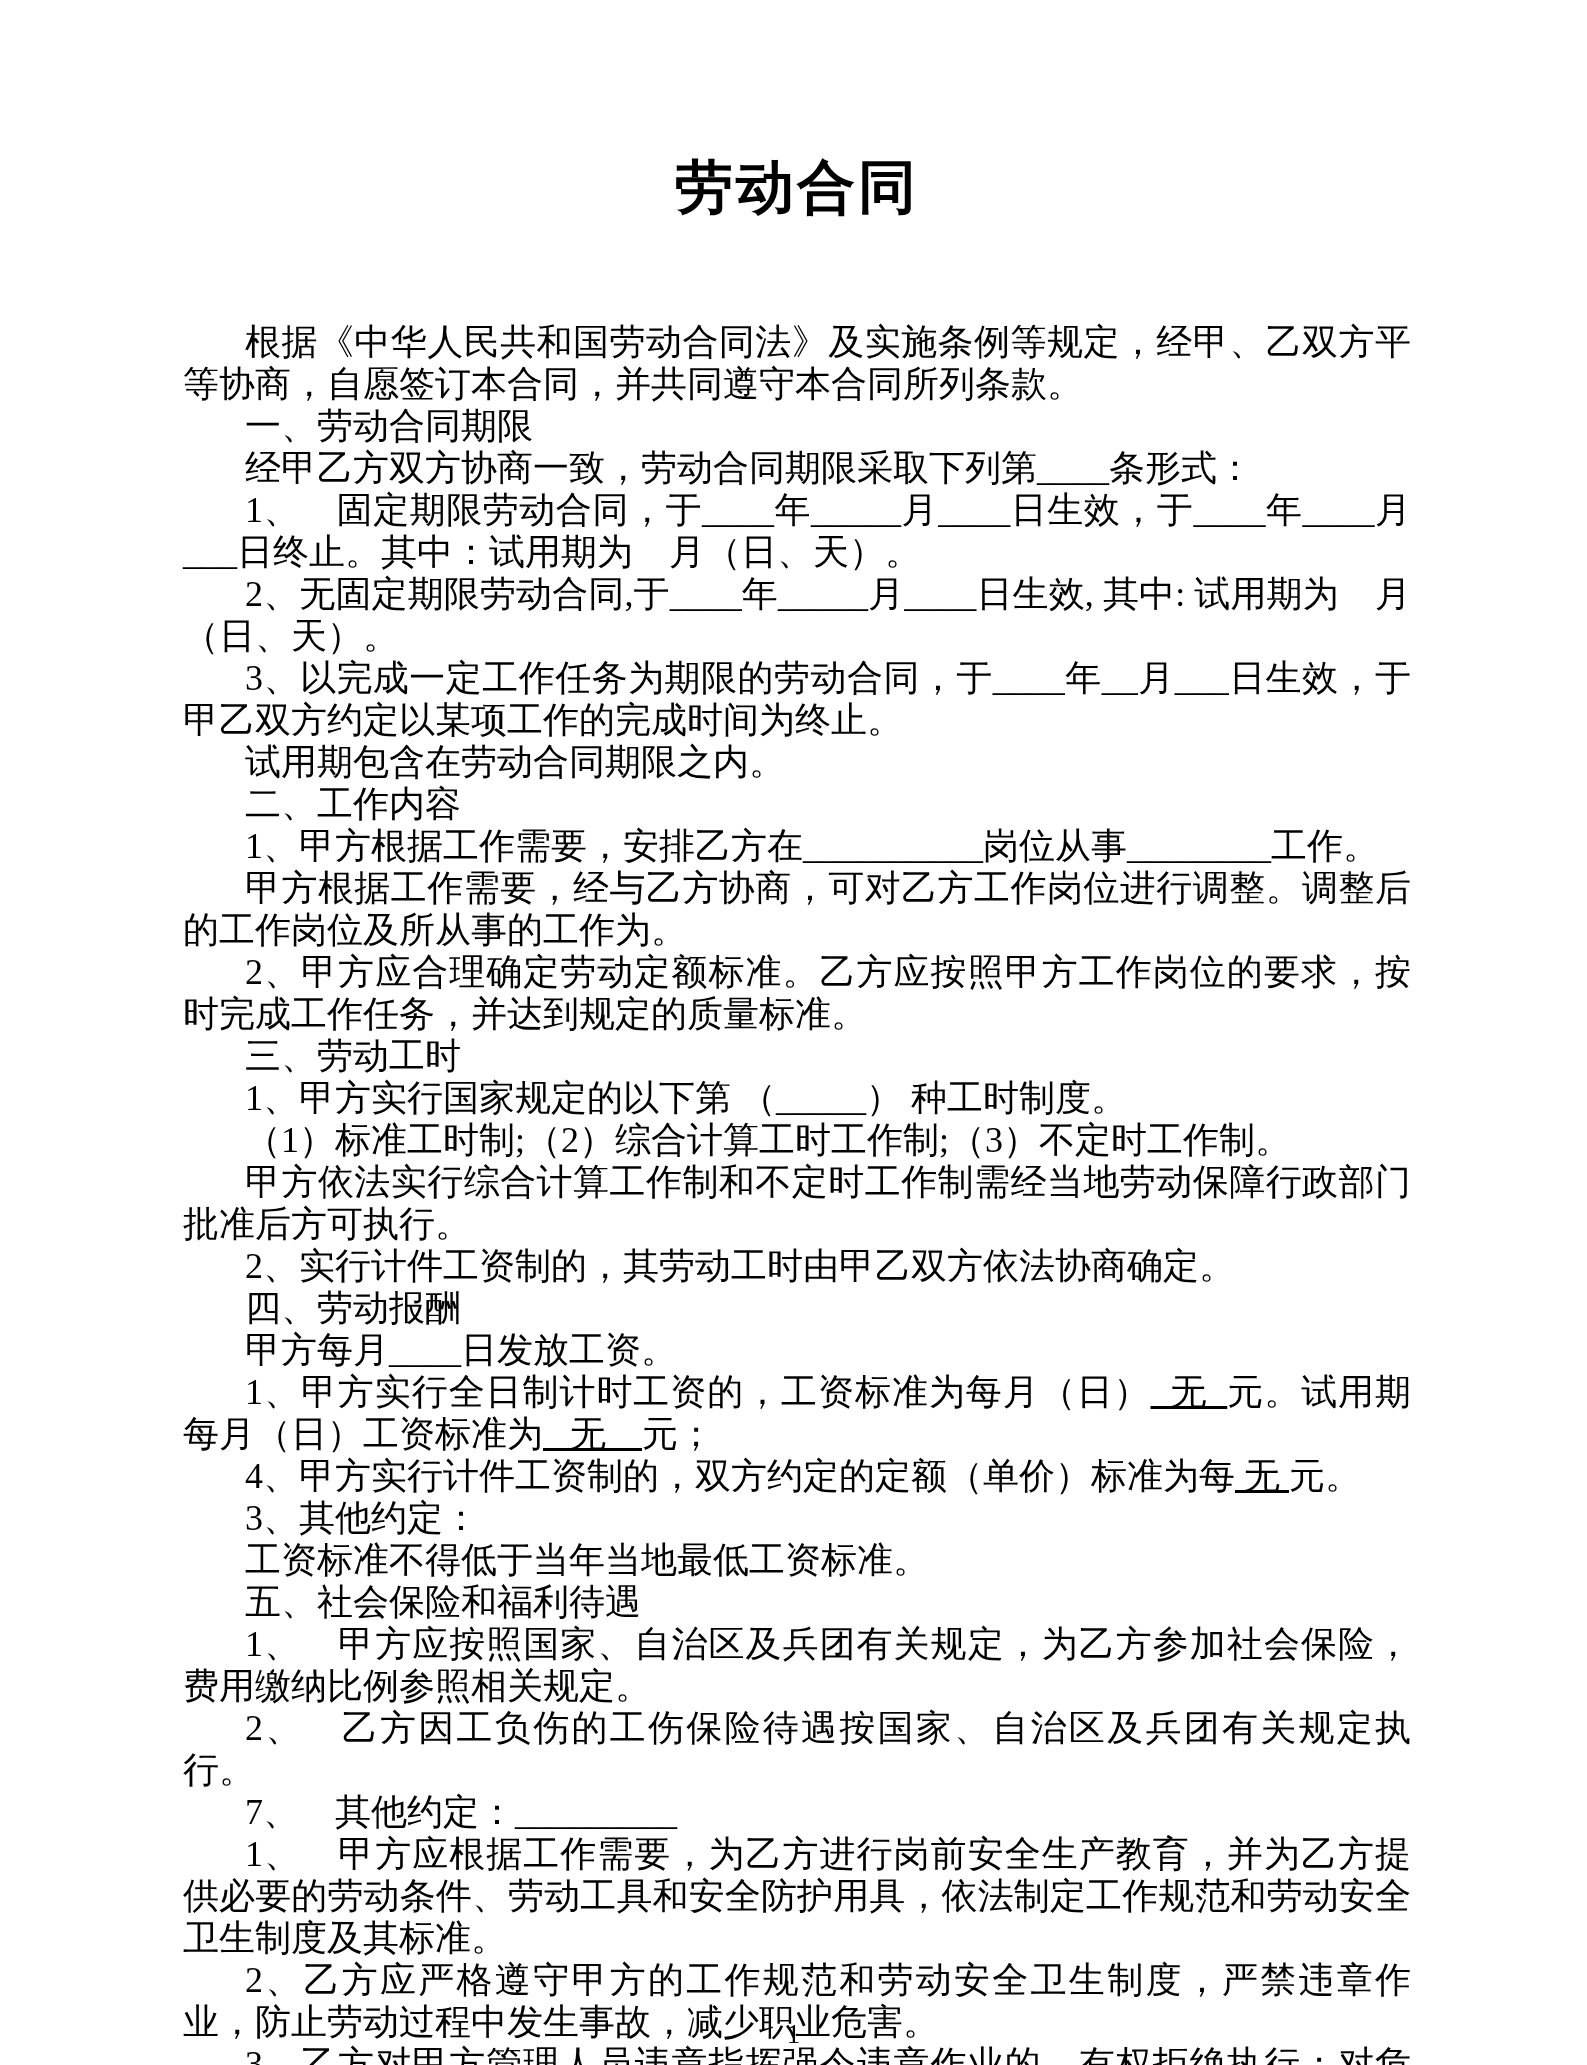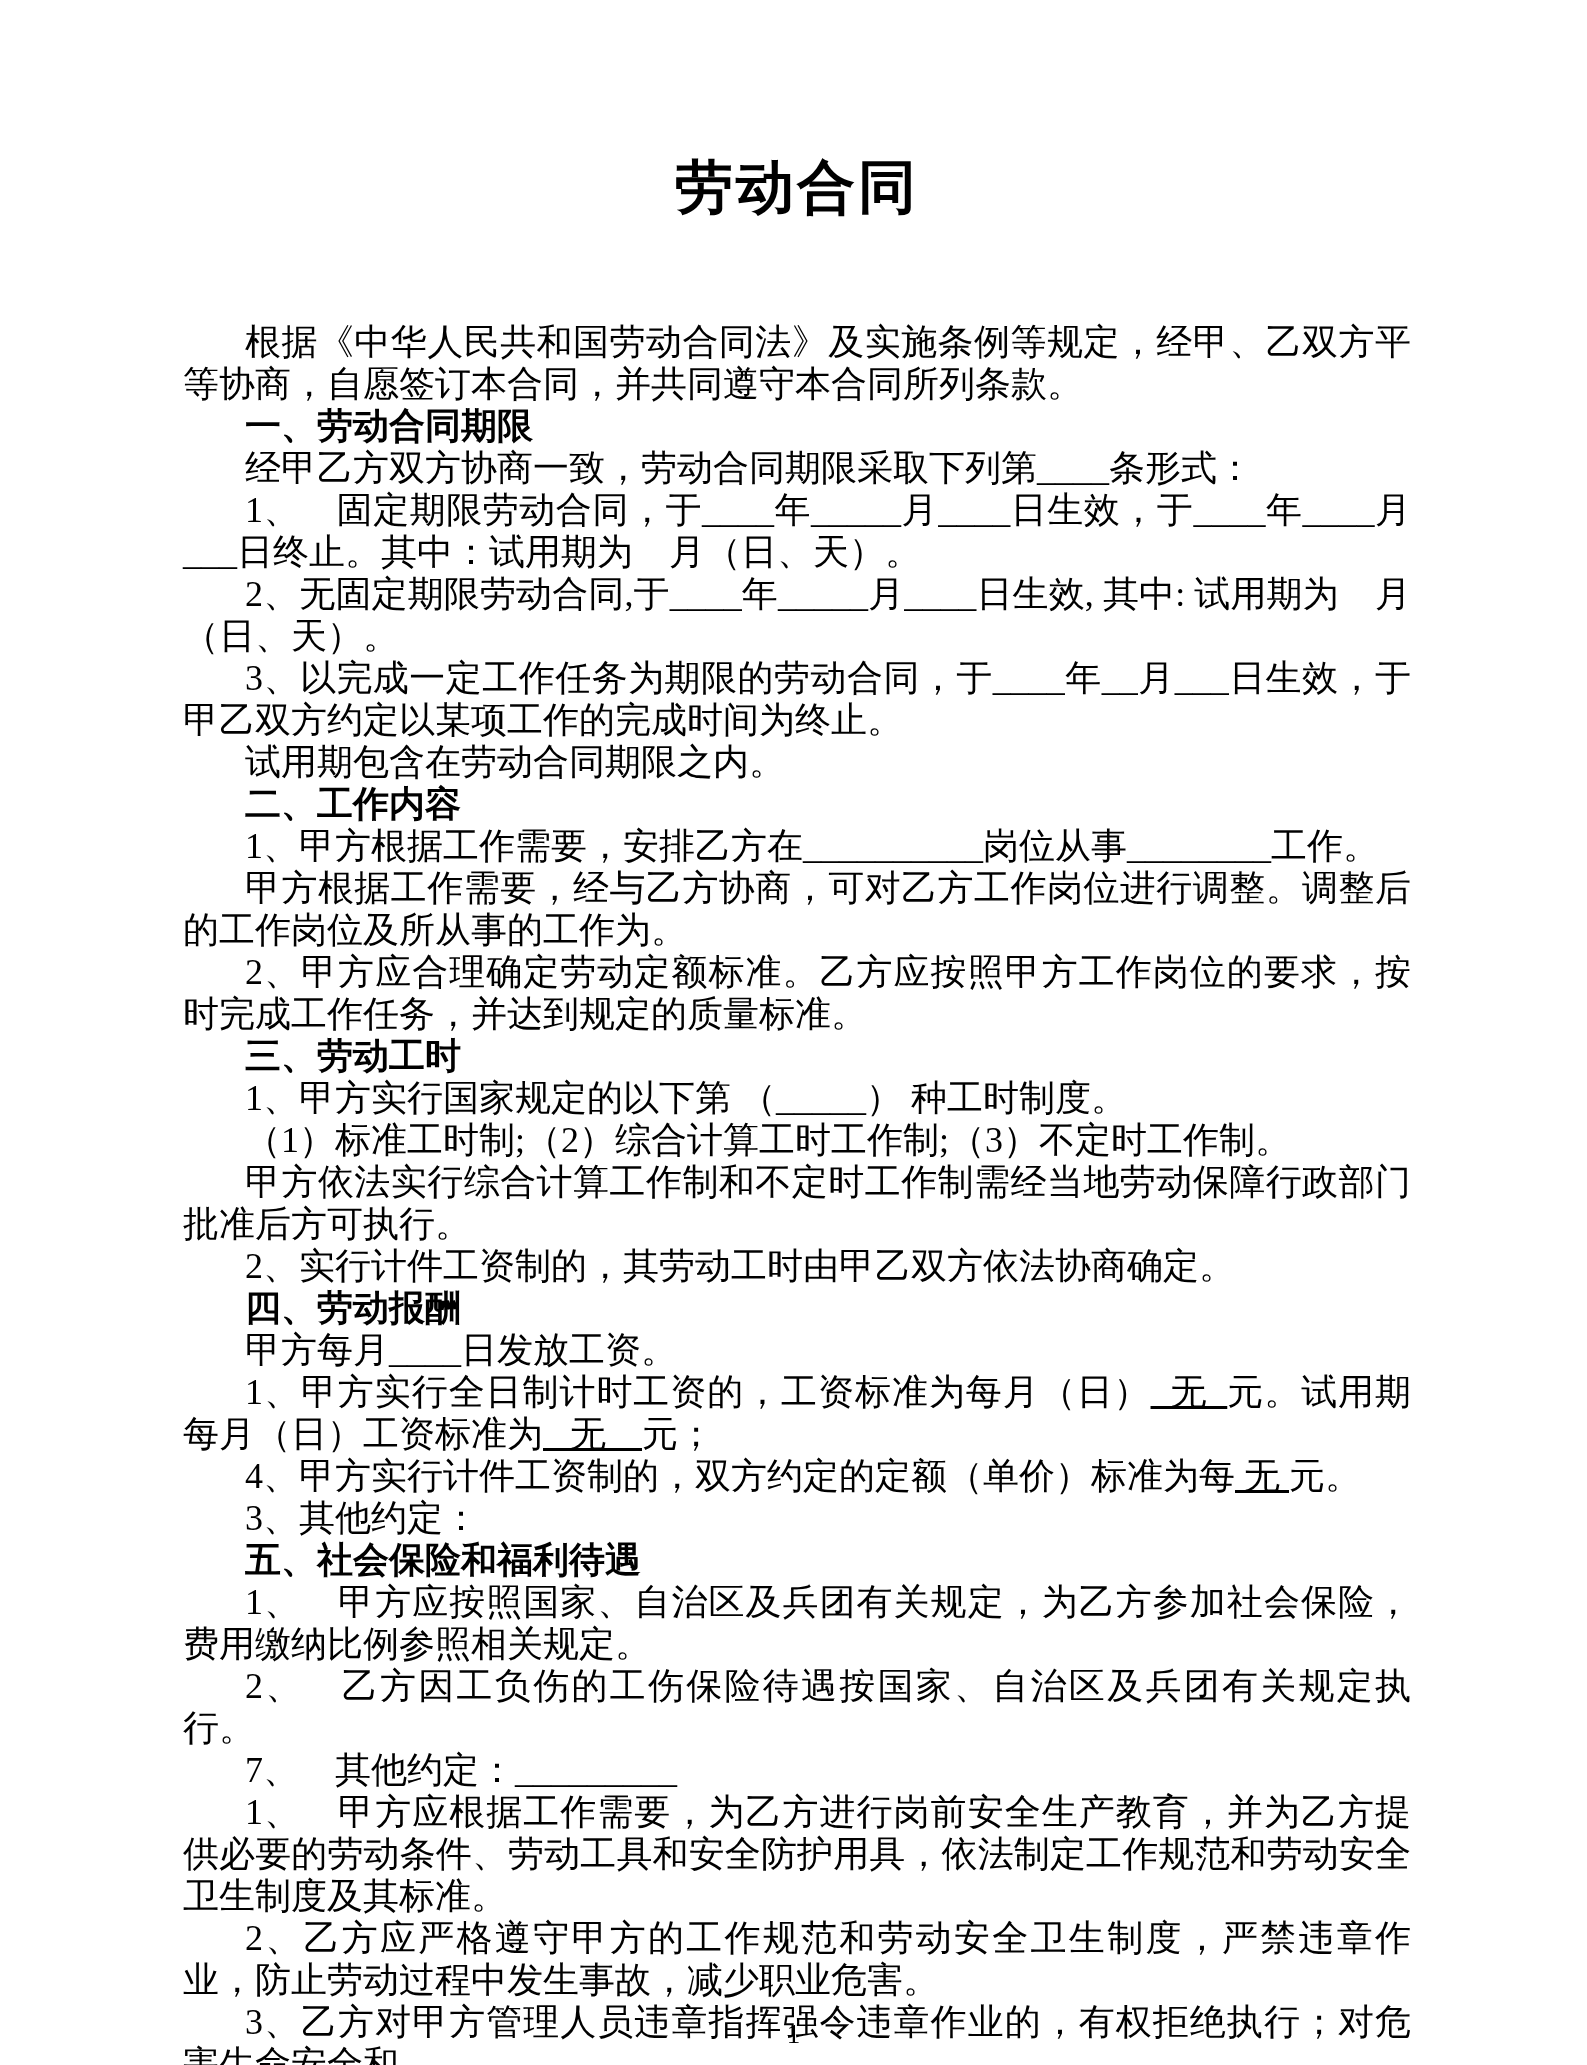--- a/index.html
+++ b/index.html
@@ -33,21 +33,21 @@
   }
   .content p {
     margin: 0;
     font-size: 36px;
     line-height: 42px;
     text-align: justify;
     text-indent: 62px;
     word-break: break-all;
   }
   .content p.heading {
-    font-weight: 700;
+    font-weight: 400;
   }
   .u {
     text-decoration: underline;
     white-space: pre;
   }
   .footer {
     position: absolute;
     left: 0;
     bottom: 16px;
     width: 100%;
@@ -77,20 +77,21 @@
       <p class="heading">三、劳动工时</p>
       <p class="body">1、甲方实行国家规定的以下第 （_____） 种工时制度。</p>
       <p class="body">（1）标准工时制;（2）综合计算工时工作制;（3）不定时工作制。</p>
       <p class="body">甲方依法实行综合计算工作制和不定时工作制需经当地劳动保障行政部门批准后方可执行。</p>
       <p class="body">2、实行计件工资制的，其劳动工时由甲乙双方依法协商确定。</p>
       <p class="heading">四、劳动报酬</p>
       <p class="body">甲方每月____日发放工资。</p>
       <p class="body"><span>1、甲方实行全日制计时工资的，工资标准为每月（日）</span><span class="u">  无  </span><span>元。试用期每月（日）工资标准为</span><span class="u">   无    </span><span>元；</span></p>
       <p class="body"><span>4、甲方实行计件工资制的，双方约定的定额（单价）标准为每</span><span class="u"> 无 </span><span>元。</span></p>
       <p class="body">3、其他约定：</p>
+      <p class="body">工资标准不得低于当年当地最低工资标准。</p>
       <p class="heading">五、社会保险和福利待遇</p>
       <p class="body">1、　甲方应按照国家、自治区及兵团有关规定，为乙方参加社会保险，费用缴纳比例参照相关规定。</p>
       <p class="body">2、　乙方因工负伤的工伤保险待遇按国家、自治区及兵团有关规定执行。</p>
       <p class="body">7、　其他约定：_________</p>
       <p class="body">1、　甲方应根据工作需要，为乙方进行岗前安全生产教育，并为乙方提供必要的劳动条件、劳动工具和安全防护用具，依法制定工作规范和劳动安全卫生制度及其标准。</p>
       <p class="body">2、乙方应严格遵守甲方的工作规范和劳动安全卫生制度，严禁违章作业，防止劳动过程中发生事故，减少职业危害。</p>
       <p class="body">3、乙方对甲方管理人员违章指挥强令违章作业的，有权拒绝执行；对危害生命安全和</p>
     </div>
   <div class="footer">1</div>
 </div>

